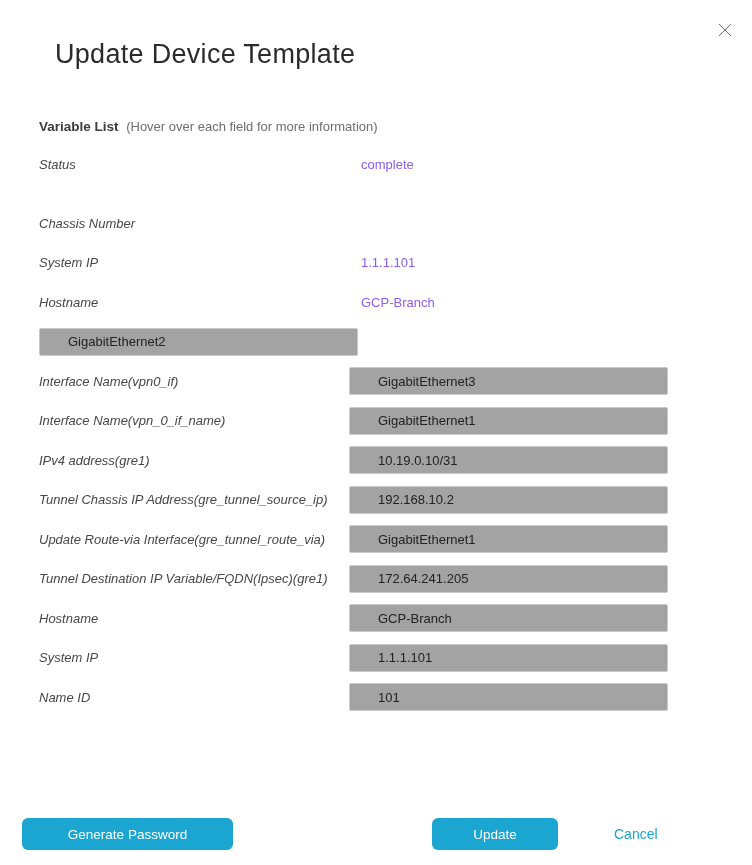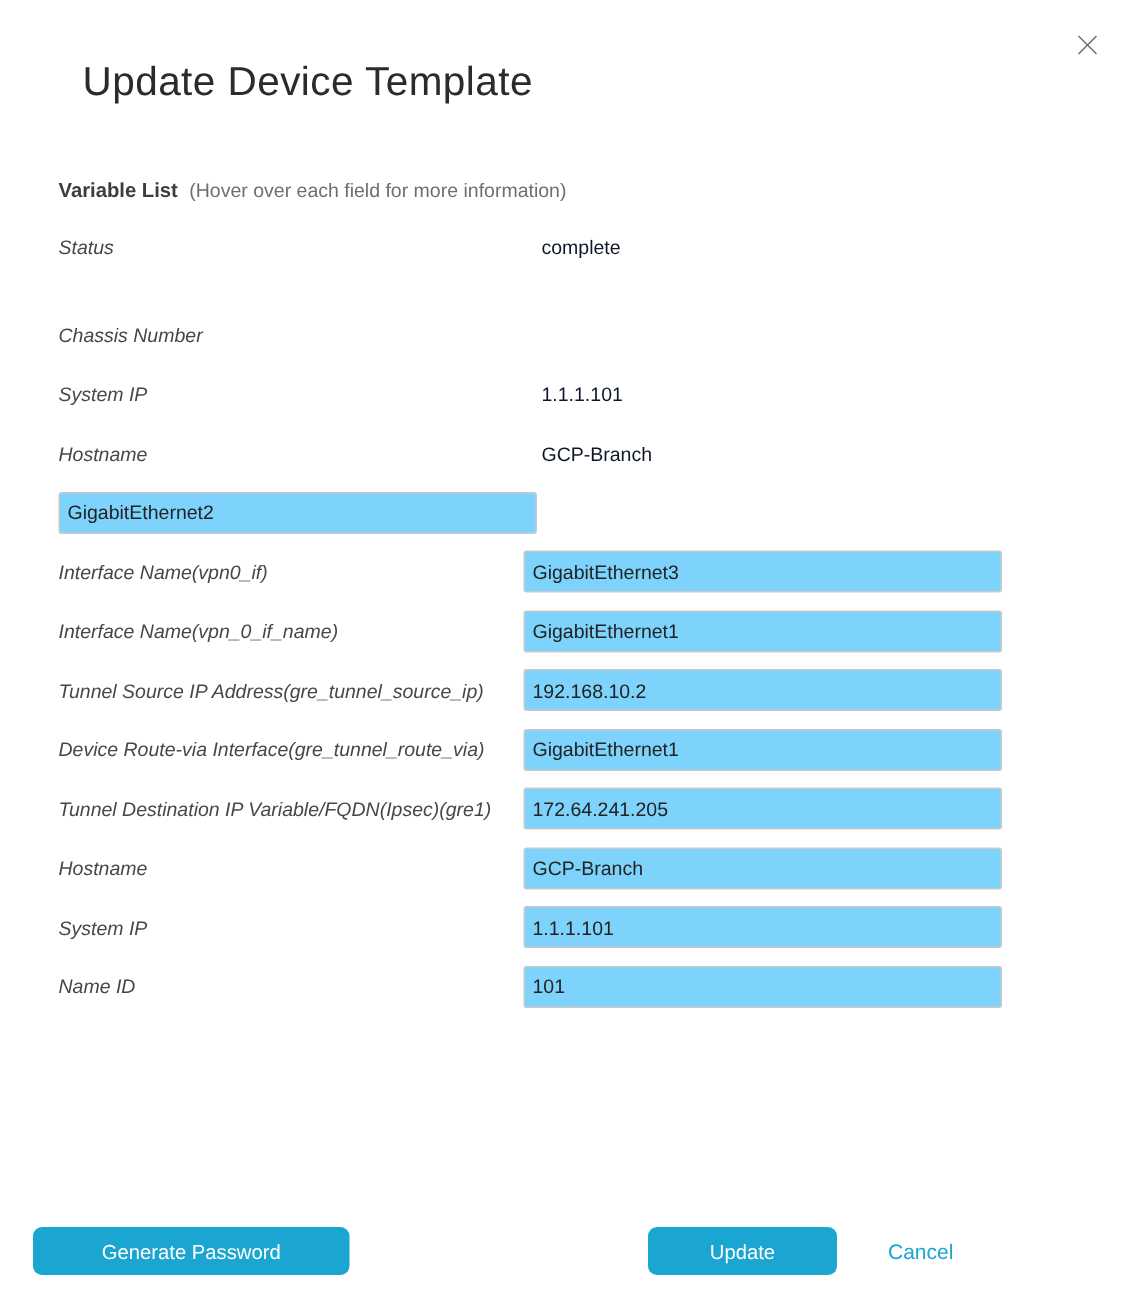--- a/index.html
+++ b/index.html
@@ -65,34 +65,34 @@
     width: 310px;
     min-width: 310px;
     font-size: 13px;
     color: #474747;
     white-space: nowrap;
     overflow: hidden;
     font-style: italic;
   }
   .row-value-text {
     font-size: 13px;
-    color: #0f172a;
+    color: #8b5cf6;
     padding-left: 12px;
     white-space: nowrap;
   }
   .row-input {
     width: 319px;
     height: 28px;
     border: 1px solid #c9c9c9;
     border-radius: 2px;
-    background: #7dd3fc;
+    background: #a3a3a3;
     font-family: "Liberation Sans", sans-serif;
     font-size: 13px;
     color: #222222;
-    padding: 0 10px 0 5px;
+    padding: 0 10px 0 28px;
     outline: none;
   }
   .footer {
     position: absolute;
     top: 800px;
     left: 0;
     width: 100%;
     height: 40px;
   }
   .btn {
@@ -104,21 +104,21 @@
     background: var(--accent, #1ba6d1);
     color: #ffffff;
     font-family: "Liberation Sans", sans-serif;
     font-size: 13.5px;
     cursor: pointer;
   }
   .btn-generate { left: 22px; width: 211px; }
   .btn-update  { left: 432px; width: 126px; }
   .link-cancel {
     position: absolute;
-    left: 592px;
+    left: 614px;
     top: 2px;
     height: 32px;
     line-height: 32px;
     background: none;
     border: none;
     padding: 0;
     color: var(--accent, #1ba6d1);
     font-family: "Liberation Sans", sans-serif;
     font-size: 14px;
     cursor: pointer;
@@ -171,28 +171,32 @@
     <div class="row">
       <span class="row-label">Interface Name(vpn0_if)</span>
     <input type="text" class="row-input" value="GigabitEthernet3" style="">
       </div>
 
     <div class="row">
       <span class="row-label">Interface Name(vpn_0_if_name)</span>
     <input type="text" class="row-input" value="GigabitEthernet1" style="">
       </div>
 
-
-    <div class="row">
-      <span class="row-label">Tunnel Source IP Address(gre_tunnel_source_ip)</span>
+    <div class="row">
+      <span class="row-label">IPv4 address(gre1)</span>
+    <input type="text" class="row-input" value="10.19.0.10/31" style="">
+      </div>
+
+    <div class="row">
+      <span class="row-label">Tunnel Chassis IP Address(gre_tunnel_source_ip)</span>
     <input type="text" class="row-input" value="192.168.10.2" style="">
       </div>
 
     <div class="row">
-      <span class="row-label">Device Route-via Interface(gre_tunnel_route_via)</span>
+      <span class="row-label">Update Route-via Interface(gre_tunnel_route_via)</span>
     <input type="text" class="row-input" value="GigabitEthernet1" style="">
       </div>
 
     <div class="row">
       <span class="row-label">Tunnel Destination IP Variable/FQDN(Ipsec)(gre1)</span>
     <input type="text" class="row-input" value="172.64.241.205" style="">
       </div>
 
 
     <div class="row">

